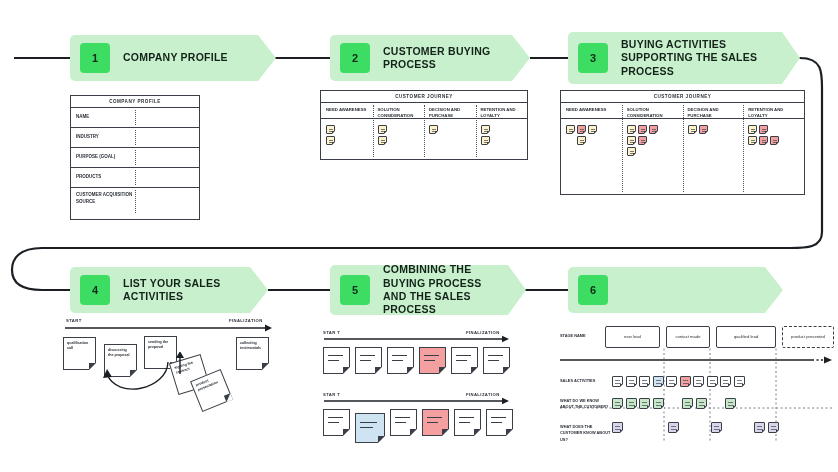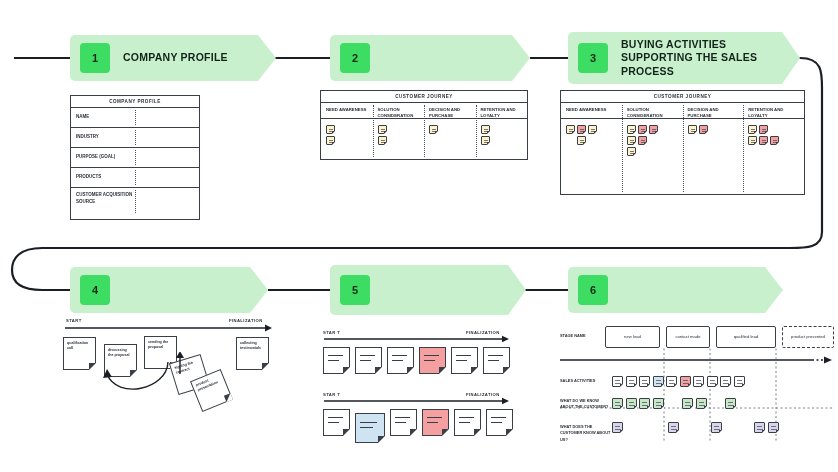--- a/index.html
+++ b/index.html
@@ -148,20 +148,21 @@
     </div>
     <div class="cp-row" style="height:27px; align-items:flex-start; padding-top:4px;">
       <div class="k">CUSTOMER ACQUISITION SOURCE</div>
       <div class="divider"></div>
     </div>
   </div>
 
   <div class="banner" style="left:330px; top:35px; width:200px;">
     <div class="arrowbg"></div>
     <div class="num">2</div>
+    <div class="label" style="max-width:118px;">CUSTOMER BUYING PROCESS</div>
   </div>
 
   <div class="tbl" style="left:320px; top:90px; width:208px; height:70px;">
     <div class="thead">CUSTOMER JOURNEY</div>
     <div class="cj-cols">
       <div class="cj-col">
         <div class="cj-head">NEED AWARENESS</div>
         <div class="cj-hr" style="top:15px;"></div>
         <div class="cj-notes" style="flex-direction:column;">
           <div class="note y sm">
@@ -318,20 +319,21 @@
               <span class="ln" style="top:5px; width:5px;"></span>
             </div>
         </div>
       </div>
     </div>
   </div>
 
   <div class="banner" style="left:70px; top:267px; width:198px;">
     <div class="arrowbg"></div>
     <div class="num">4</div>
+    <div class="label" style="max-width:112px;">LIST YOUR SALES ACTIVITIES</div>
   </div>
 
   <div class="tl-cap" style="left:66px; top:318px;">START</div>
   <div class="tl-cap" style="left:229px; top:318px;">FINALIZATION</div>
   <svg style="position:absolute; left:60px; top:322px;" width="215" height="16">
     <line x1="5" y1="6" x2="205" y2="6" stroke="#1b1f24" stroke-width="1.4"></line>
     <polygon points="205,2.5 212,6 205,9.5" fill="#1b1f24"></polygon>
   </svg>
 
   <div class="bignote" style="left:63px; top:337px; width:33px; height:33px;">
@@ -356,20 +358,21 @@
   <svg style="position:absolute; left:95px; top:352px;" width="110" height="60">
     <path d="M73,10 C72,38 22,48 12,22" stroke="#1b1f24" stroke-width="1.4" fill="none"></path>
     <polygon points="8,26 12,17 17,25" fill="#1b1f24"></polygon>
     <path d="M85,22 L85,2" stroke="#1b1f24" stroke-width="1.4" fill="none"></path>
     <polygon points="81,6 85,-1 89,6" fill="#1b1f24"></polygon>
   </svg>
 
   <div class="banner" style="left:330px; top:265px; width:196px; height:50px;">
     <div class="arrowbg"></div>
     <div class="num">5</div>
+    <div class="label" style="max-width:118px;">COMBINING THE BUYING PROCESS AND THE SALES PROCESS</div>
   </div>
 
   <div class="tl-cap" style="left:323px; top:330px;">STAR T</div>
   <div class="tl-cap" style="left:466px; top:330px;">FINALIZATION</div>
   <svg style="position:absolute; left:320px; top:334px;" width="195" height="14">
     <line x1="4" y1="5" x2="182" y2="5" stroke="#1b1f24" stroke-width="1.3"></line>
     <polygon points="182,1.8 189,5 182,8.2" fill="#1b1f24"></polygon>
   </svg>
   <div style="position:absolute; left:323px; top:347px; display:flex; gap:5px;">
     <div class="bignote" style="position:relative; width:27px; height:27px;">

